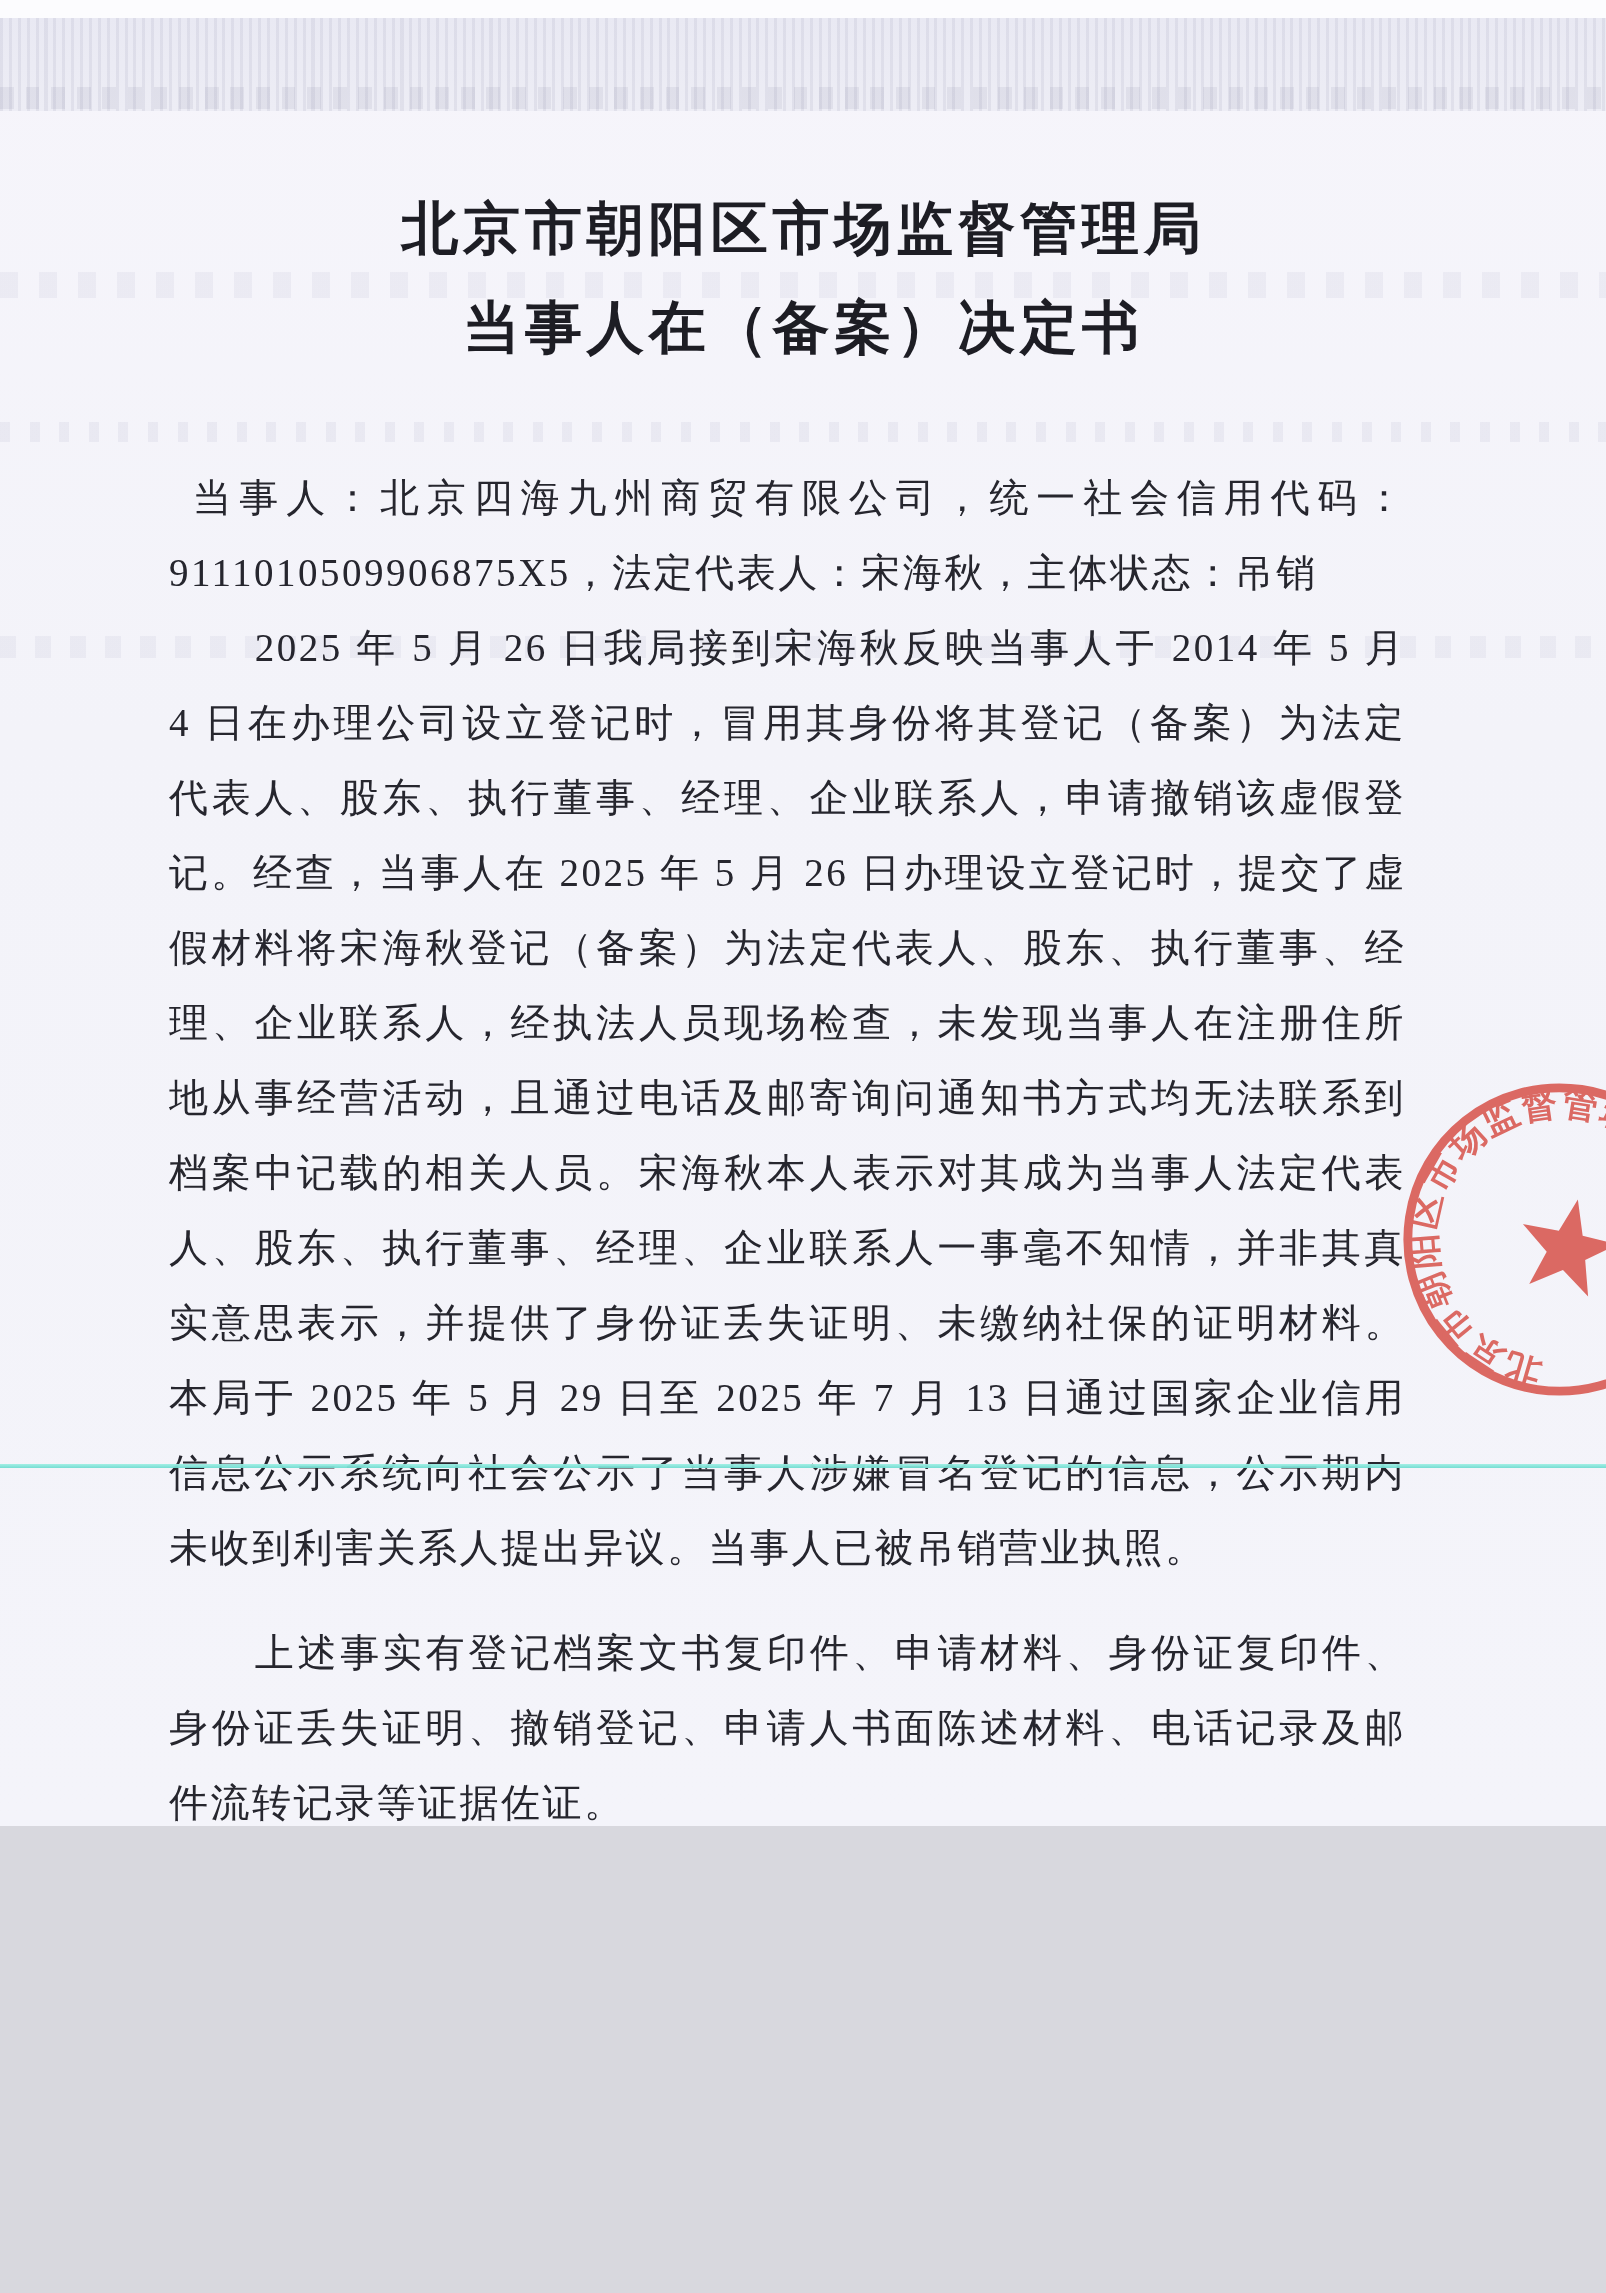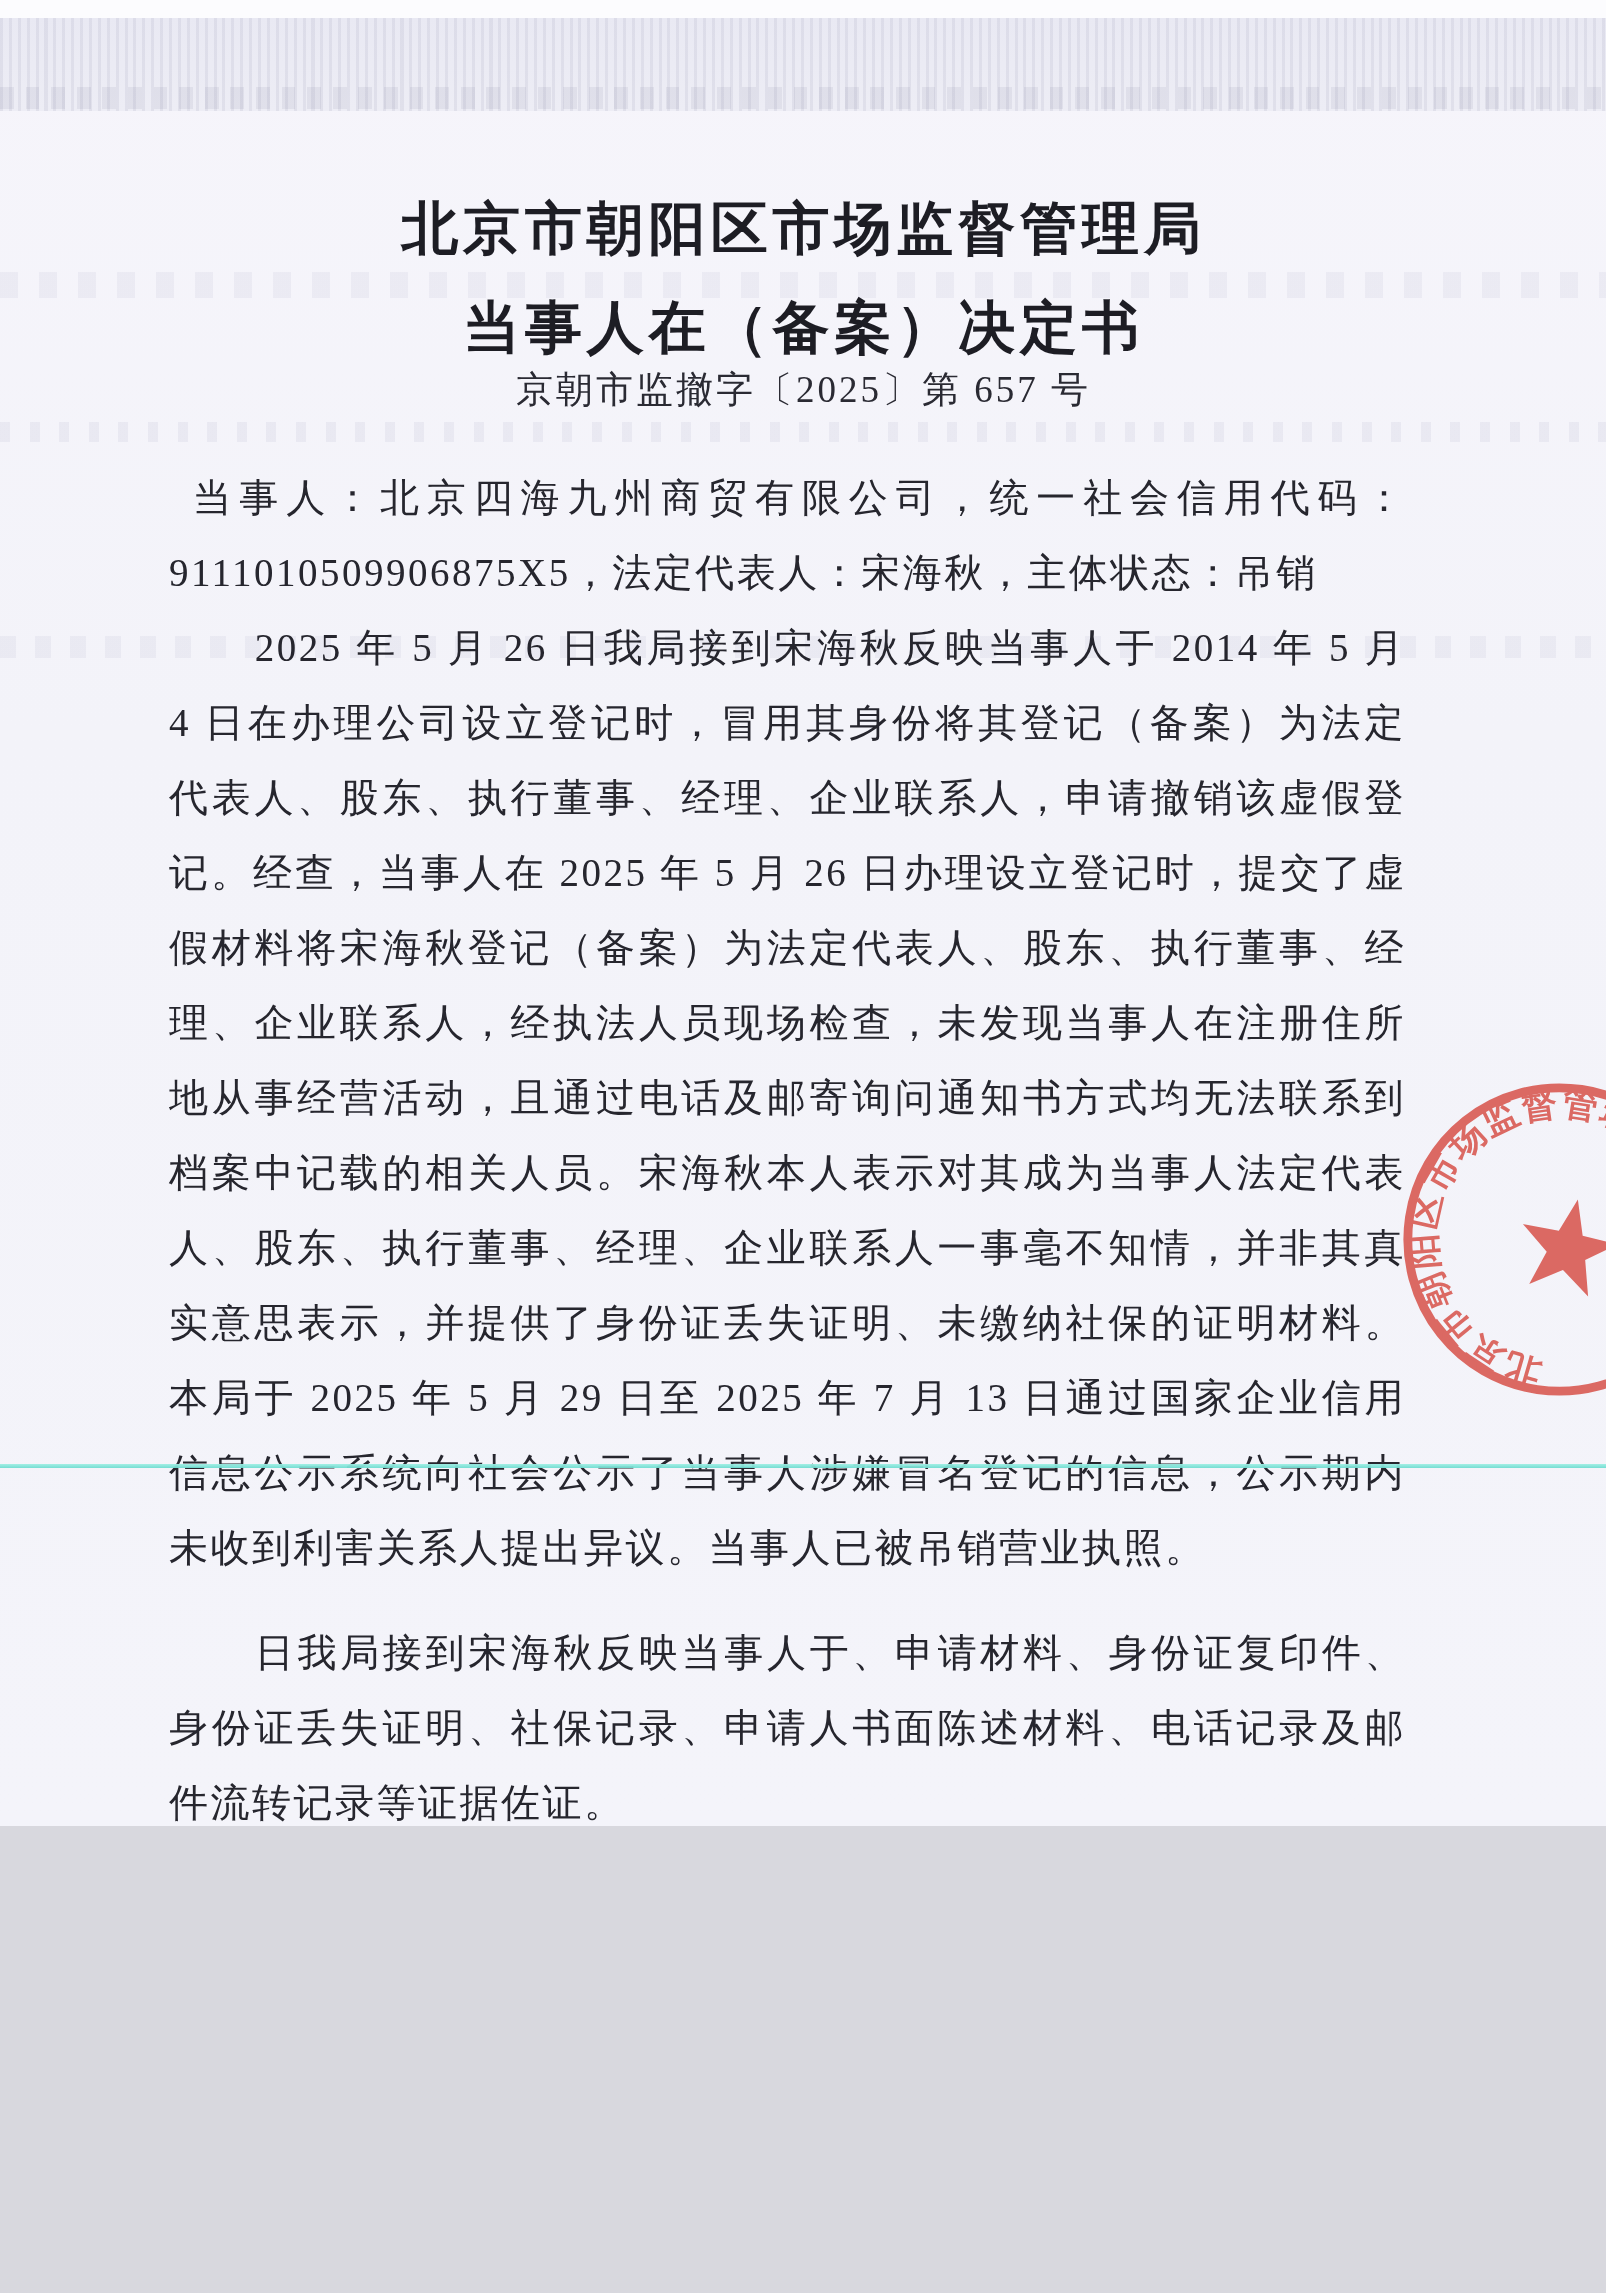--- a/index.html
+++ b/index.html
@@ -97,26 +97,25 @@
   <div class="band band-topwhite"></div>
   <div class="band band-top"></div>
   <div class="band band-top-dashes"></div>
   <div class="band band-faint-1"></div>
   <div class="band band-faint-2"></div>
   <div class="band band-faint-3"></div>
   <div class="band band-bottom"></div>
 
   <div class="title title-1">北京市朝阳区市场监督管理局</div>
   <div class="title title-2">当事人在（备案）决定书</div>
-  <div class="doc-number">京朝市监撤字〔2025〕第 657 号</div>
 
   <div class="body-text">
     <p class="para indent-sm">当事人：北京四海九州商贸有限公司，统一社会信用代码：9111010509906875X5，法定代表人：宋海秋，主体状态：吊销</p>
     <p class="para indent-lg">2025 年 5 月 26 日我局接到宋海秋反映当事人于 2014 年 5 月 4 日在办理公司设立登记时，冒用其身份将其登记（备案）为法定代表人、股东、执行董事、经理、企业联系人，申请撤销该虚假登记。经查，当事人在 2025 年 5 月 26 日办理设立登记时，提交了虚假材料将宋海秋登记（备案）为法定代表人、股东、执行董事、经理、企业联系人，经执法人员现场检查，未发现当事人在注册住所地从事经营活动，且通过电话及邮寄询问通知书方式均无法联系到档案中记载的相关人员。宋海秋本人表示对其成为当事人法定代表人、股东、执行董事、经理、企业联系人一事毫不知情，并非其真实意思表示，并提供了身份证丢失证明、未缴纳社保的证明材料。本局于 2025 年 5 月 29 日至 2025 年 7 月 13 日通过国家企业信用信息公示系统向社会公示了当事人涉嫌冒名登记的信息，公示期内未收到利害关系人提出异议。当事人已被吊销营业执照。</p>
-    <p class="para indent-lg para-3">日我局接到宋海秋反映当事人于、申请材料、身份证复印件、身份证丢失证明、社保记录、申请人书面陈述材料、电话记录及邮件流转记录等证据佐证。</p>
+    <p class="para indent-lg para-3">上述事实有登记档案文书复印件、申请材料、身份证复印件、身份证丢失证明、撤销登记、申请人书面陈述材料、电话记录及邮件流转记录等证据佐证。</p>
   </div>
 
   <div class="teal-line"></div>
 
   <div class="seal">
     <svg width="453" height="453" viewBox="0 0 460 460">
       <g transform="rotate(-60, 230, 230)" opacity="0.8">
         <circle cx="230" cy="230" r="154" fill="none" stroke="#d6473e" stroke-width="9"></circle>
         <path fill="#d6473e" d="M225,190 L237.3,225 L274.4,225.9 L245,248.5 L255.6,284.1 L225,263 L194.4,284.1 L205,248.5 L175.6,225.9 L212.7,225 Z"></path>
         <defs>

